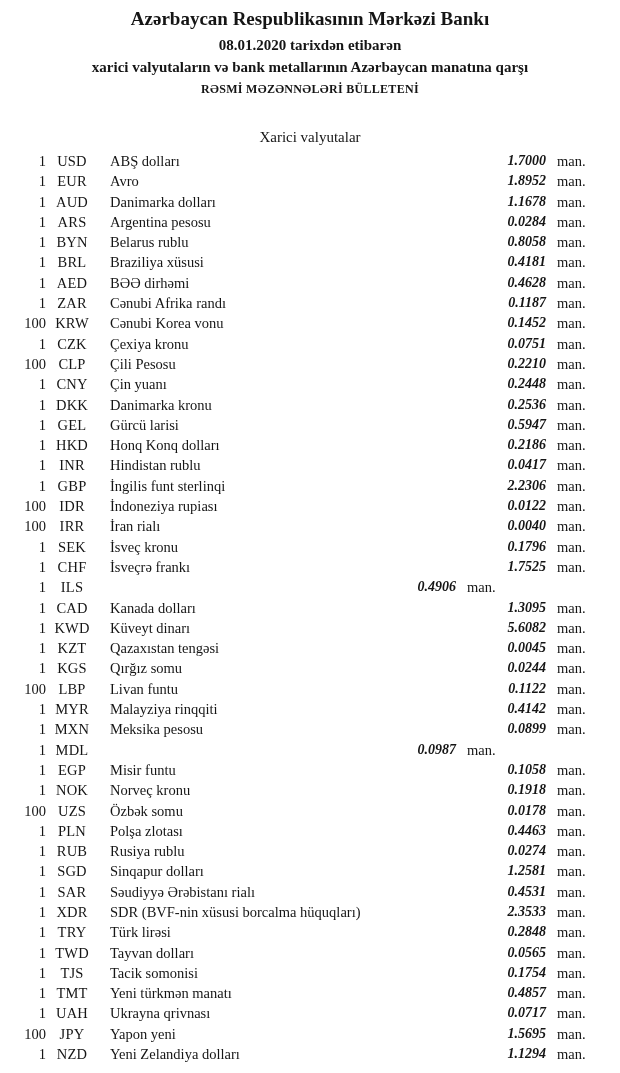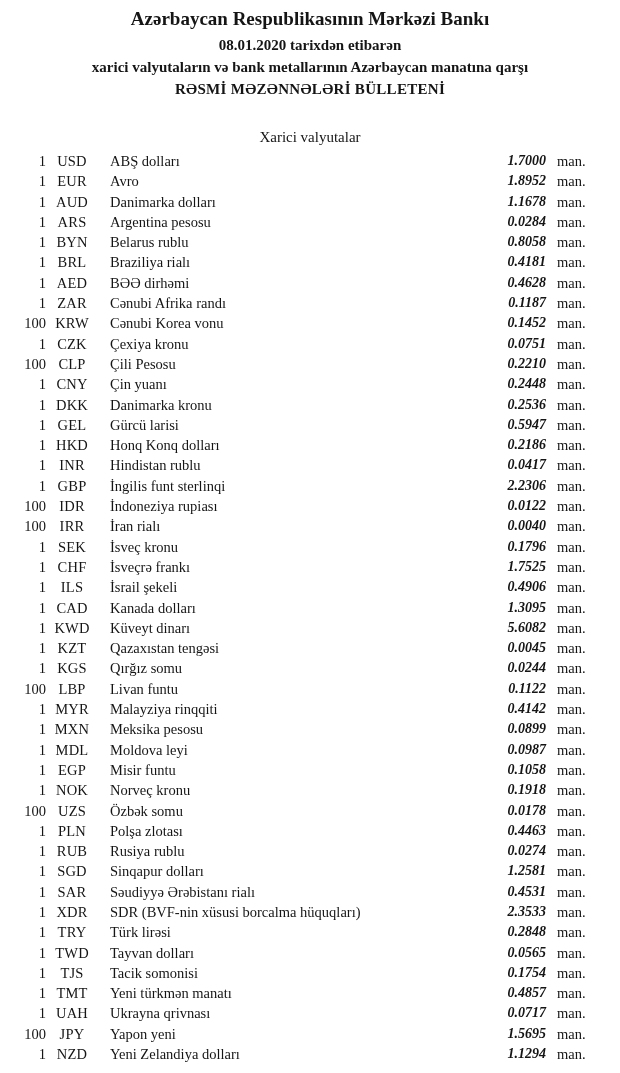--- a/index.html
+++ b/index.html
@@ -27,21 +27,21 @@
     line-height: 17px;
   }
   .subject-line {
     margin-top: 5px;
     font-size: 15px;
     font-weight: bold;
     line-height: 17px;
   }
   .bulletin-title {
     margin-top: 5px;
-    font-size: 15px;
+    font-size: 12px;
     font-weight: bold;
     line-height: 17px;
     letter-spacing: 0.3px;
   }
   .section-title {
     margin-top: 31px;
     text-align: center;
     font-size: 15px;
     font-weight: normal;
     line-height: 16px;
@@ -109,21 +109,21 @@
       <div class="row">
         <span class="cell qty">1</span>
         <span class="cell code">BYN</span>
         <span class="cell name">Belarus rublu</span>
         <span class="cell rate">0.8058</span>
         <span class="cell unit">man.</span>
       </div>
       <div class="row">
         <span class="cell qty">1</span>
         <span class="cell code">BRL</span>
-        <span class="cell name">Braziliya rialı</span>
+        <span class="cell name">Braziliya xüsusi</span>
         <span class="cell rate">0.4181</span>
         <span class="cell unit">man.</span>
       </div>
       <div class="row">
         <span class="cell qty">1</span>
         <span class="cell code">AED</span>
         <span class="cell name">BƏƏ dirhəmi</span>
         <span class="cell rate">0.4628</span>
         <span class="cell unit">man.</span>
       </div>
@@ -221,21 +221,20 @@
       <div class="row">
         <span class="cell qty">1</span>
         <span class="cell code">CHF</span>
         <span class="cell name">İsveçrə frankı</span>
         <span class="cell rate">1.7525</span>
         <span class="cell unit">man.</span>
       </div>
       <div class="row">
         <span class="cell qty">1</span>
         <span class="cell code">ILS</span>
-        <span class="cell name">İsrail şekeli</span>
         <span class="cell rate">0.4906</span>
         <span class="cell unit">man.</span>
       </div>
       <div class="row">
         <span class="cell qty">1</span>
         <span class="cell code">CAD</span>
         <span class="cell name">Kanada dolları</span>
         <span class="cell rate">1.3095</span>
         <span class="cell unit">man.</span>
       </div>
@@ -277,21 +276,20 @@
       <div class="row">
         <span class="cell qty">1</span>
         <span class="cell code">MXN</span>
         <span class="cell name">Meksika pesosu</span>
         <span class="cell rate">0.0899</span>
         <span class="cell unit">man.</span>
       </div>
       <div class="row">
         <span class="cell qty">1</span>
         <span class="cell code">MDL</span>
-        <span class="cell name">Moldova leyi</span>
         <span class="cell rate">0.0987</span>
         <span class="cell unit">man.</span>
       </div>
       <div class="row">
         <span class="cell qty">1</span>
         <span class="cell code">EGP</span>
         <span class="cell name">Misir funtu</span>
         <span class="cell rate">0.1058</span>
         <span class="cell unit">man.</span>
       </div>

